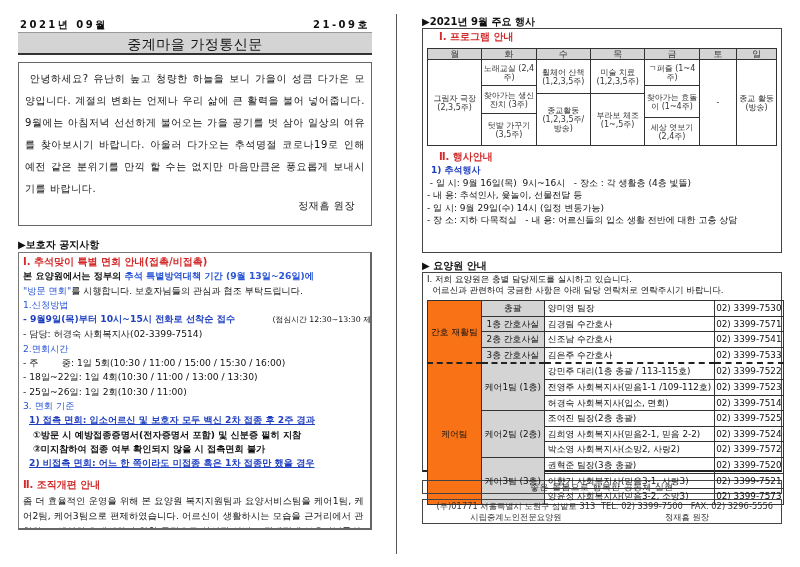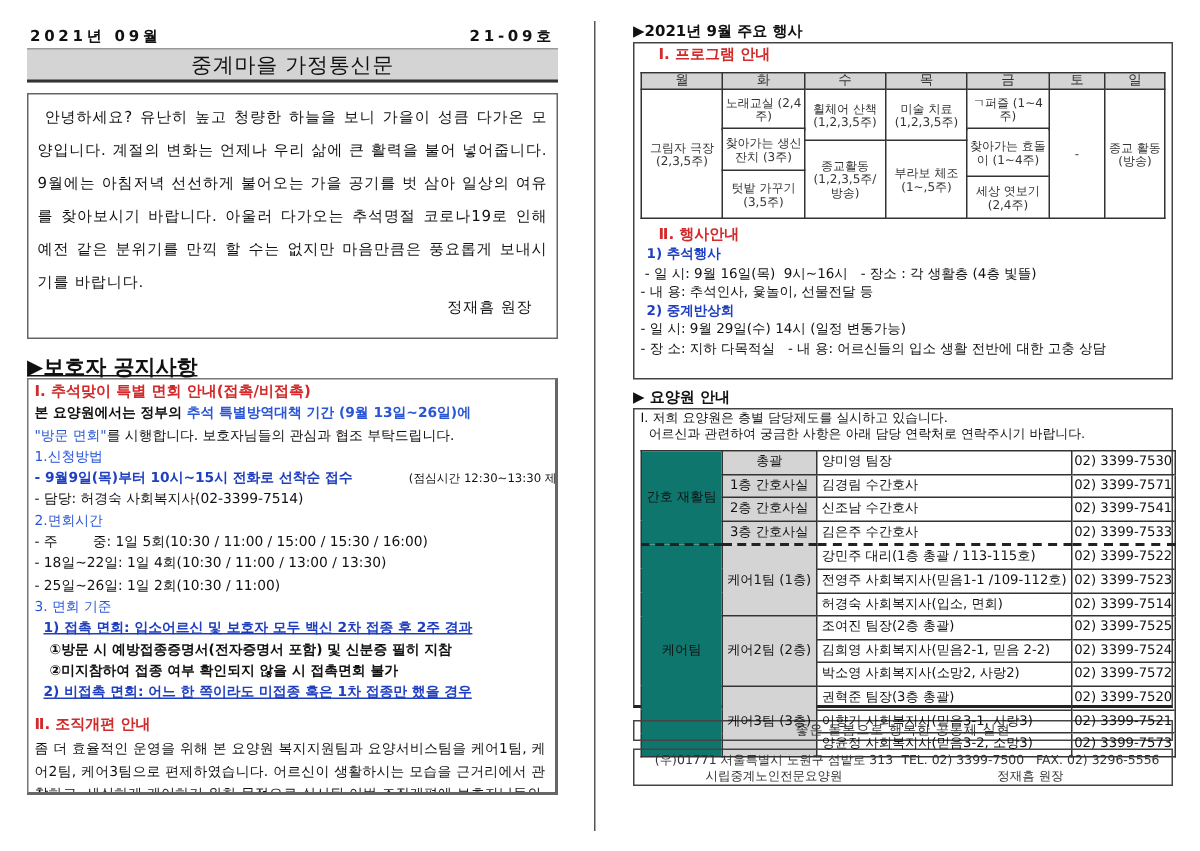--- a/index.html
+++ b/index.html
@@ -8,21 +8,21 @@
 
   .divider { position: absolute; left: 396px; top: 14px; width: 1px; height: 540px; background: #555; }
 
   
   .left { position: absolute; left: 18px; top: 18px; width: 354px; }
   .meta-row { display: flex; justify-content: space-between; font-weight: bold; font-size: 10px; letter-spacing: 2.5px; height: 14px; line-height: 14px; padding: 0 2px; }
   .title-bar { background: #d4d4d4; border-bottom: 2px solid #333; border-top: 1px solid #999; height: 23px; text-align: center; font-size: 14px; line-height: 22px; letter-spacing: 0.5px; }
   .greeting { margin-top: 7px; border: 1px solid #666; height: 164px; padding: 5px 6px 0 6px; font-size: 10px; line-height: 22px; letter-spacing: 0.6px; text-align: justify; position: relative; }
   .greeting .sign { position: absolute; right: 16px; bottom: 8px; font-size: 10px; }
 
-  .sec-head { font-weight: bold; font-size: 14px; margin-top: 12px; height: 14px; line-height: 14px; text-decoration: underline; }
+  .sec-head { font-weight: bold; font-size: 10px; margin-top: 12px; height: 14px; line-height: 14px; }
   .notice { border: 1px solid #777; border-right: 2px solid #666; border-bottom: 2px solid #666; height: 278px; padding: 2px 4px; font-size: 9.2px; line-height: 14.3px; white-space: nowrap; overflow: hidden; }
   .red-h { color: #d22a2a; font-weight: bold; font-size: 10px; }
   .blue { color: #2a56d6; }
   .bold { font-weight: bold; }
   .bblue { color: #1f3fc0; font-weight: bold; }
   .under { text-decoration: underline; }
   .small { font-size: 7.8px; padding-left: 35px; }
   .indent { padding-left: 6px; }
   .par { white-space: normal; line-height: 15px; letter-spacing: 0.2px; }
 
@@ -34,21 +34,21 @@
   table.cal { border-collapse: collapse; width: 100%; margin-top: 4px; font-size: 8px; line-height: 9px; text-align: center; color: #333; }
   table.cal th { background: #d4d4d4; border: 1px solid #333; height: 11px; font-weight: normal; font-size: 9px; }
   table.cal td { border: 1px solid #333; padding: 0 1px; vertical-align: middle; }
   .evt { margin-top: 4px; font-size: 9px; line-height: 12.6px; white-space: nowrap; }
 
   .care-head { font-weight: bold; font-size: 10px; margin-top: 6px; height: 13px; line-height: 13px; }
   .care-box { border: 1px solid #444; border-bottom: 2px solid #222; height: 200px; padding: 1px 4px; }
   .care-box .intro { font-size: 8.6px; line-height: 11px; white-space: nowrap; margin-bottom: 4px; }
   table.staff { border-collapse: collapse; width: 100%; font-size: 8.8px; line-height: 14.6px; }
   table.staff td { border: 1px solid #333; padding: 0 3px; white-space: nowrap; }
-  table.staff td.grp { background: #0f766e; text-align: center; width: 34px; line-height: 14px; }
+  table.staff td.grp { background: #f97316; text-align: center; width: 34px; line-height: 14px; }
   table.staff td.sub { background: #d4d4d4; text-align: center; width: 62px; }
   table.staff td.phone { width: 62px; text-align: left; padding: 0 1px; }
   table.staff tr.dash td.n, table.staff tr.dash td.phone { border-bottom: 1px dashed #555; }
   table.staff tr.thick td { border-top: 2px dashed #222; }
 
   .slogan { margin-top: 8px; border: 1px solid #444; height: 14px; line-height: 13px; text-align: center; font-size: 8.8px; font-weight: normal; color: #333; letter-spacing: 0.5px; }
   .footer { margin-top: 5px; border: 1px solid #444; height: 25px; padding: 1px 8px; font-size: 8.3px; line-height: 11px; color: #333; display: grid; grid-template-columns: 1fr 1fr; }
   .footer .c { text-align: center; }
 </style>
 </head>
@@ -138,21 +138,20 @@
         <td>세상 엿보기 (2,4주)</td>
       </tr>
     </tbody>
       </table>
 
     <div class="evt">
       <div class="red-h">Ⅱ. 행사안내</div>
       <div class="bblue" style="padding-left:4px">1) 추석행사</div>
       <div style="white-space:pre"> - 일 시: 9월 16일(목)  9시~16시   - 장소 : 각 생활층 (4층 빛뜰)</div>
       <div> - 내 용: 추석인사, 윷놀이, 선물전달 등</div>
-      <div class="bblue" style="padding-left:4px">2) 중계반상회</div>
       <div>- 일 시: 9월 29일(수) 14시 (일정 변동가능)</div>
       <div style="white-space:pre">- 장 소: 지하 다목적실   - 내 용: 어르신들의 입소 생활 전반에 대한 고충 상담</div>
     </div>
   </div>
 
   <div class="care-head">▶ 요양원 안내</div>
   <div class="care-box">
     <div class="intro">
       <div>Ⅰ. 저희 요양원은 층별 담당제도를 실시하고 있습니다.</div>
       <div style="white-space:pre">  어르신과 관련하여 궁금한 사항은 아래 담당 연락처로 연락주시기 바랍니다.</div>

